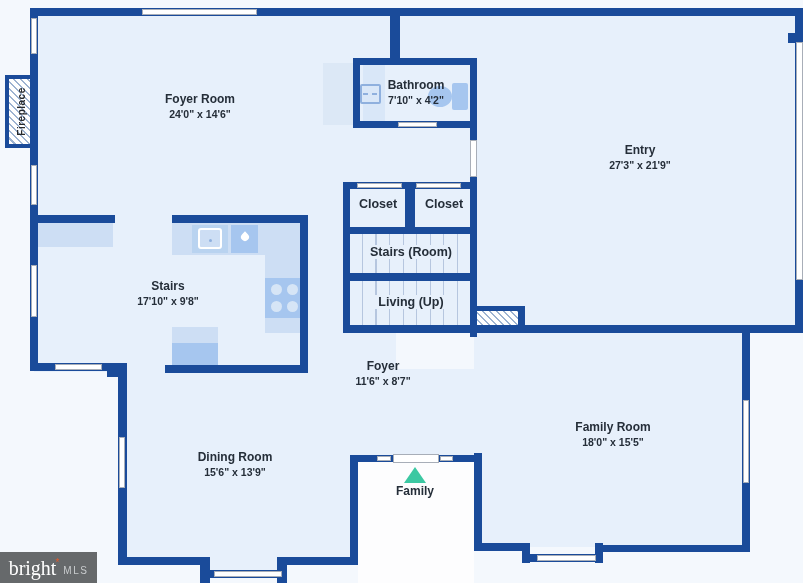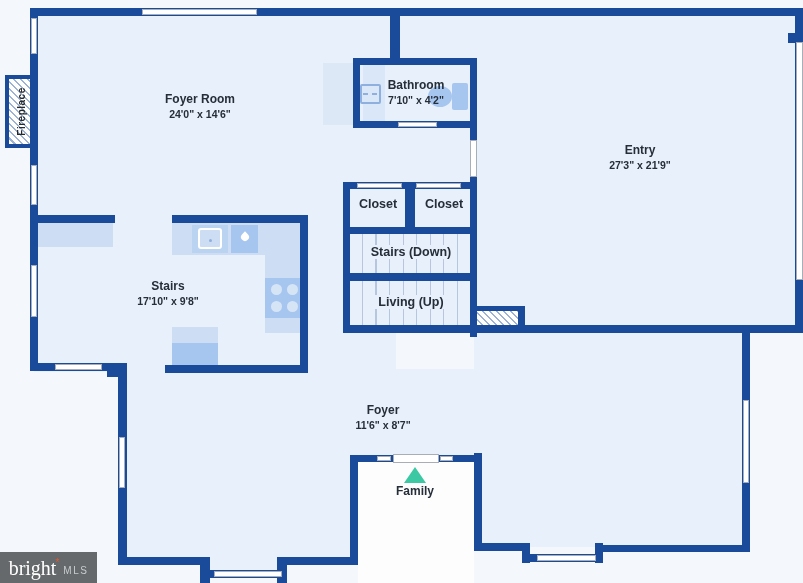--- a/index.html
+++ b/index.html
@@ -165,32 +165,40 @@
     <span class="nm">Entry</span>
     <span class="dm">27'3" x 21'9"</span>
   </div>
   <div class="lbl sm" style="left:378px;top:197px">
     <span class="nm">Closet</span>
   </div>
   <div class="lbl sm" style="left:444px;top:197px">
     <span class="nm">Closet</span>
   </div>
   <div class="lbl st" style="left:411px;top:245px">
-    <span class="nm">Stairs (Down)</span>
+    <span class="nm">Stairs (Room)</span>
   </div>
   <div class="lbl st" style="left:411px;top:295px">
     <span class="nm">Living (Up)</span>
   </div>
   <div class="lbl" style="left:168px;top:280px">
     <span class="nm">Stairs</span>
     <span class="dm">17'10" x 9'8"</span>
   </div>
-  <div class="lbl" style="left:383px;top:404px">
+  <div class="lbl" style="left:383px;top:360px">
     <span class="nm">Foyer</span>
     <span class="dm">11'6" x 8'7"</span>
+  </div>
+  <div class="lbl" style="left:235px;top:451px">
+    <span class="nm">Dining Room</span>
+    <span class="dm">15'6" x 13'9"</span>
+  </div>
+  <div class="lbl" style="left:613px;top:421px">
+    <span class="nm">Family Room</span>
+    <span class="dm">18'0" x 15'5"</span>
   </div>
   <div class="lbl" style="left:415px;top:485px">
     <span class="nm">Family</span>
   </div>
 
   <div class="mls">
     <span class="b">bright</span>
     <span class="spark">*</span>
     <span class="m">MLS</span>
   </div>

